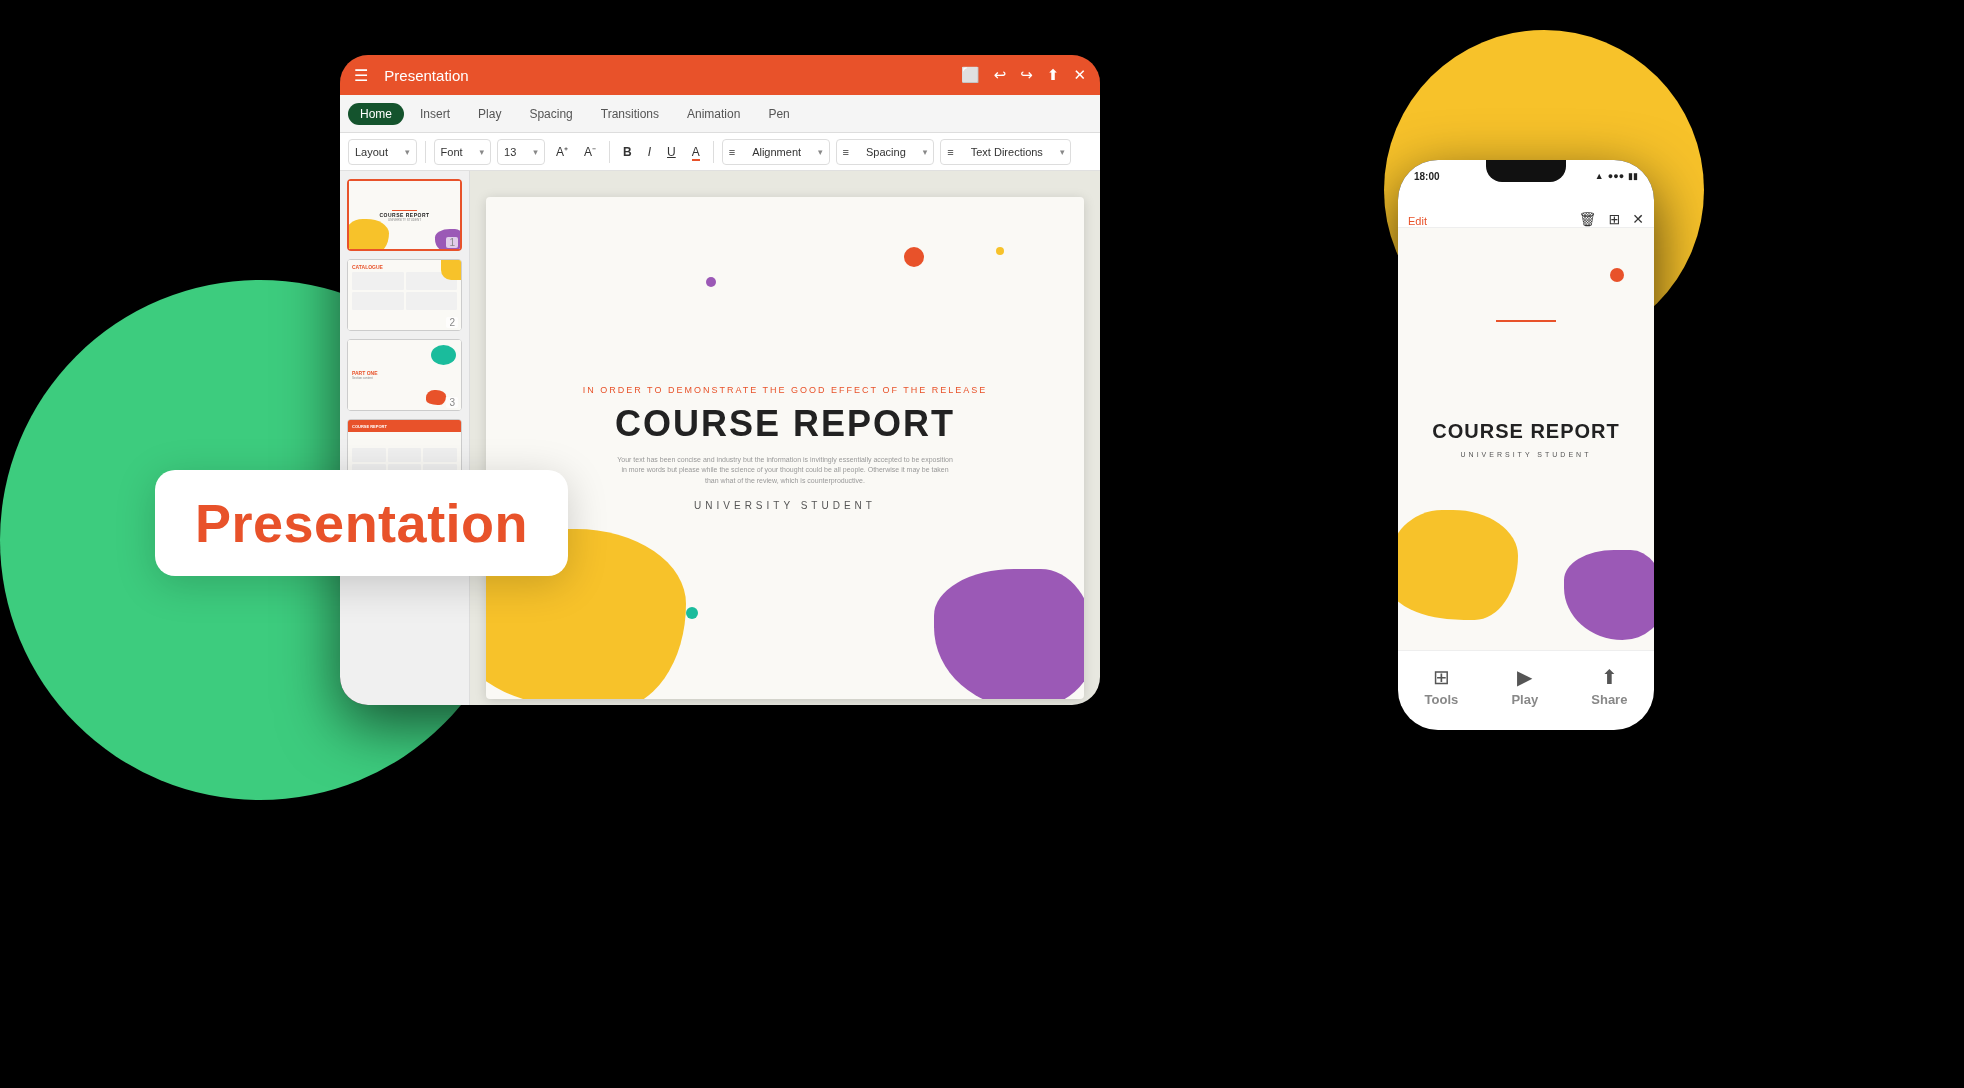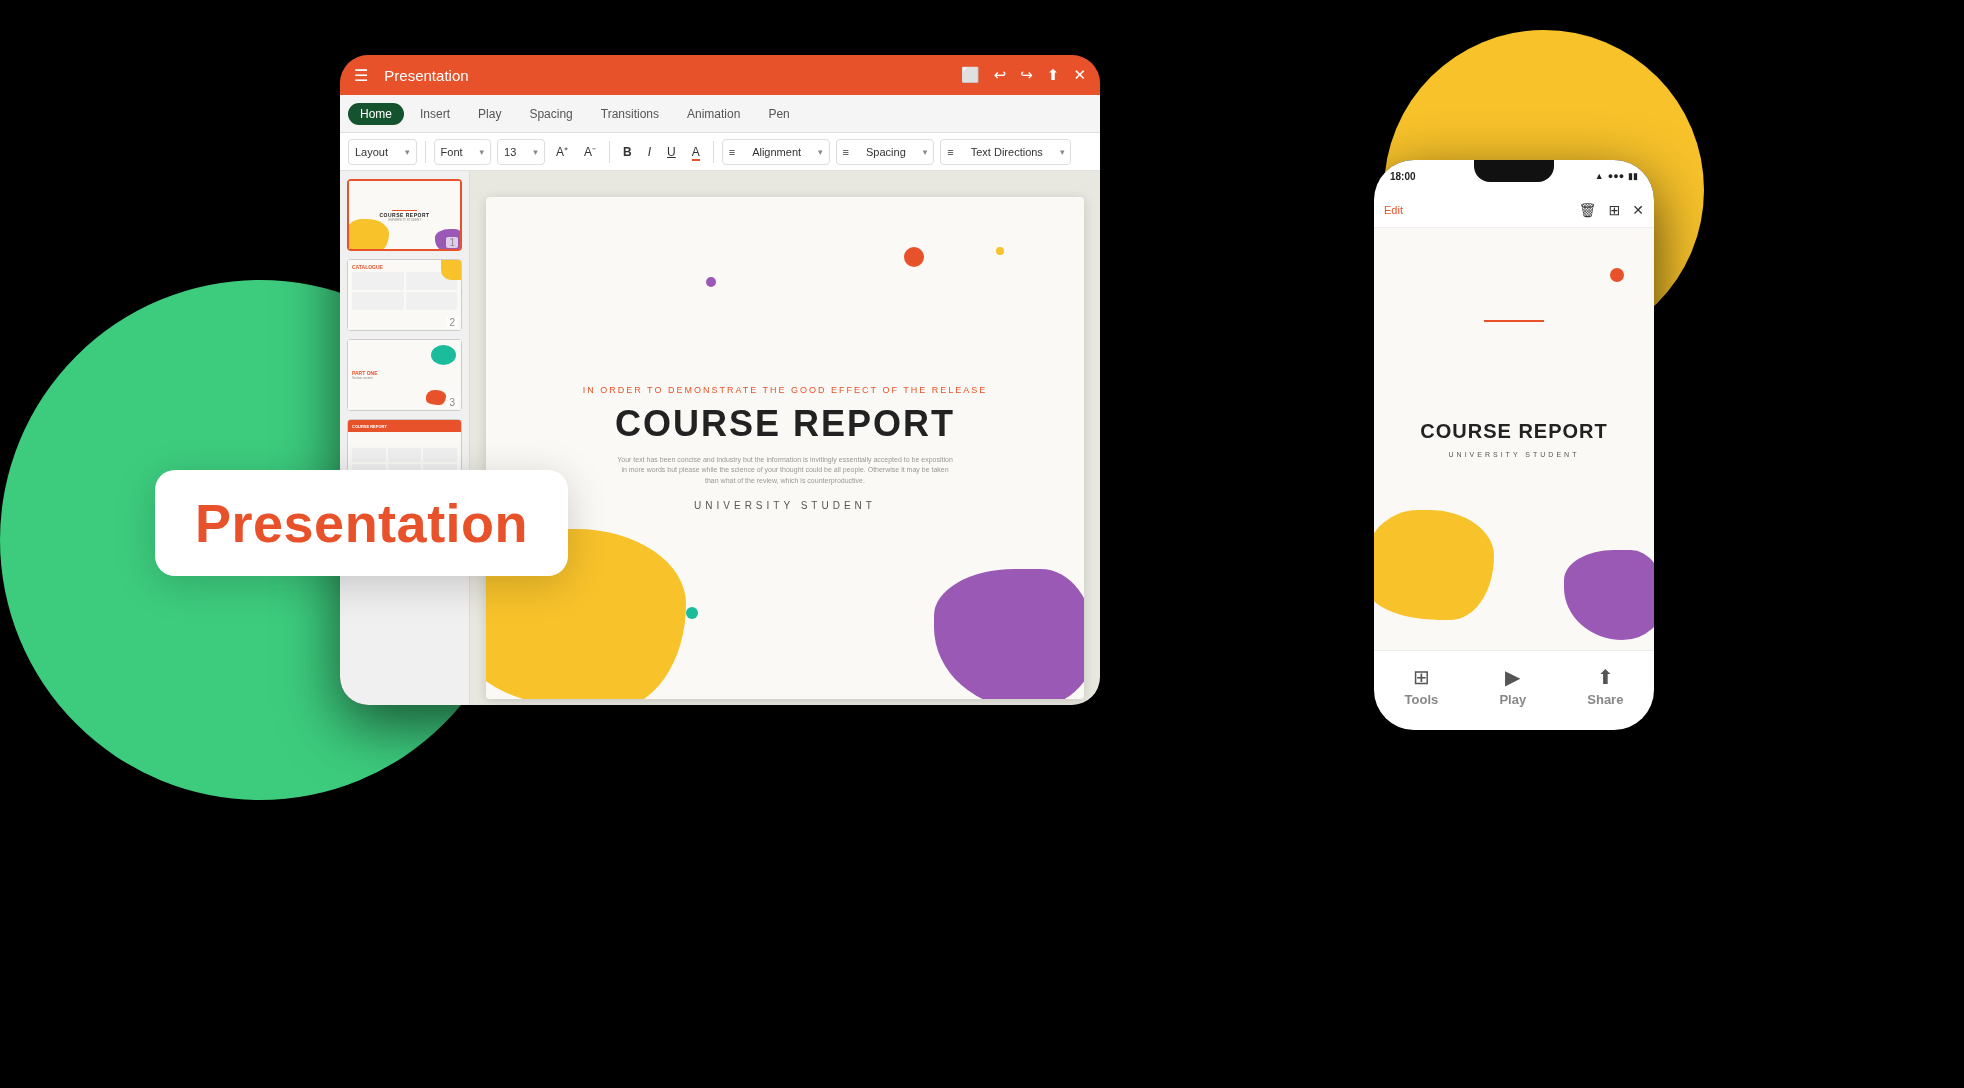--- a/index.html
+++ b/index.html
@@ -347,21 +347,21 @@
       text-align: center;
       margin-top: 14px;
       z-index: 2;
     }
 
     
     .phone {
       position: absolute;
       right: 310px;
       top: 160px;
-      width: 280px;
+      width: 256px;
       height: 570px;
       background: #111;
       border-radius: 40px;
       box-shadow: 0 20px 60px rgba(0,0,0,0.7);
       overflow: hidden;
       z-index: 15;
       display: flex;
       flex-direction: column;
     }
 
@@ -397,21 +397,21 @@
     .phone-status-icons span {
       font-size: 9px;
       color: #222;
     }
 
     
     .phone-toolbar {
       background: #fff;
       height: 36px;
       display: flex;
-      align-items: center;
+      align-items: flex-end;
       padding: 0 10px;
       gap: 8px;
       border-bottom: 1px solid #eee;
     }
     .phone-edit-btn {
       font-size: 11px;
       color: #e8522a;
       font-weight: 500;
     }
     .phone-toolbar-icons {

